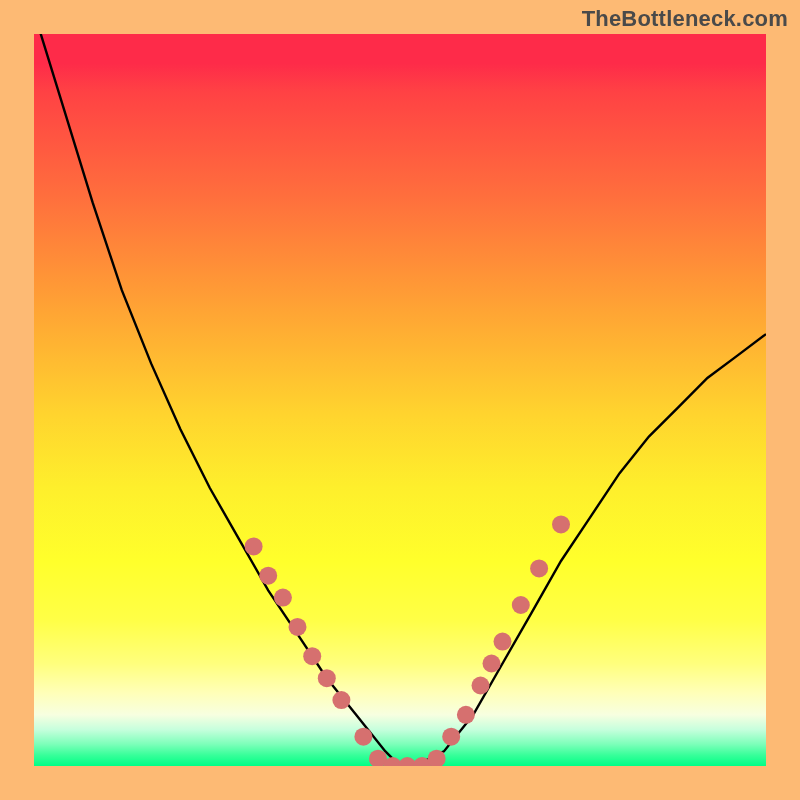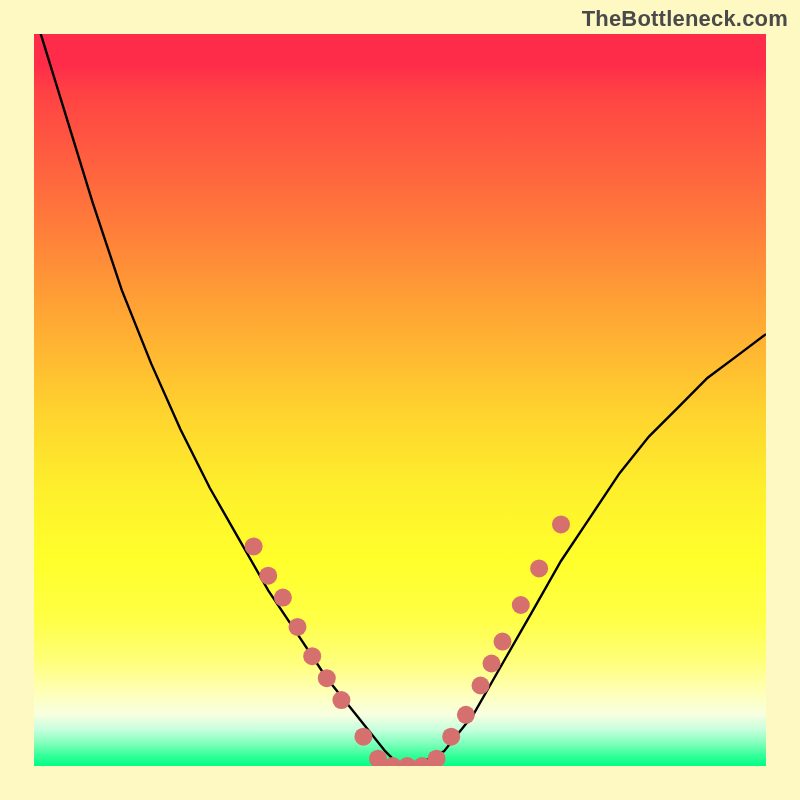--- a/index.html
+++ b/index.html
@@ -8,21 +8,21 @@
     width: 800px;
     height: 800px;
     background: #000;
     font-family: Arial, Helvetica, sans-serif;
     overflow: hidden;
   }
   .frame {
     position: relative;
     width: 800px;
     height: 800px;
-    background: #fef9c3;
+    background: #fdba74;
   }
   .watermark {
     position: absolute;
     top: 6px;
     right: 12px;
     color: #4a4a4a;
     font-size: 22px;
     font-weight: 600;
     letter-spacing: 0.2px;
     z-index: 5;

